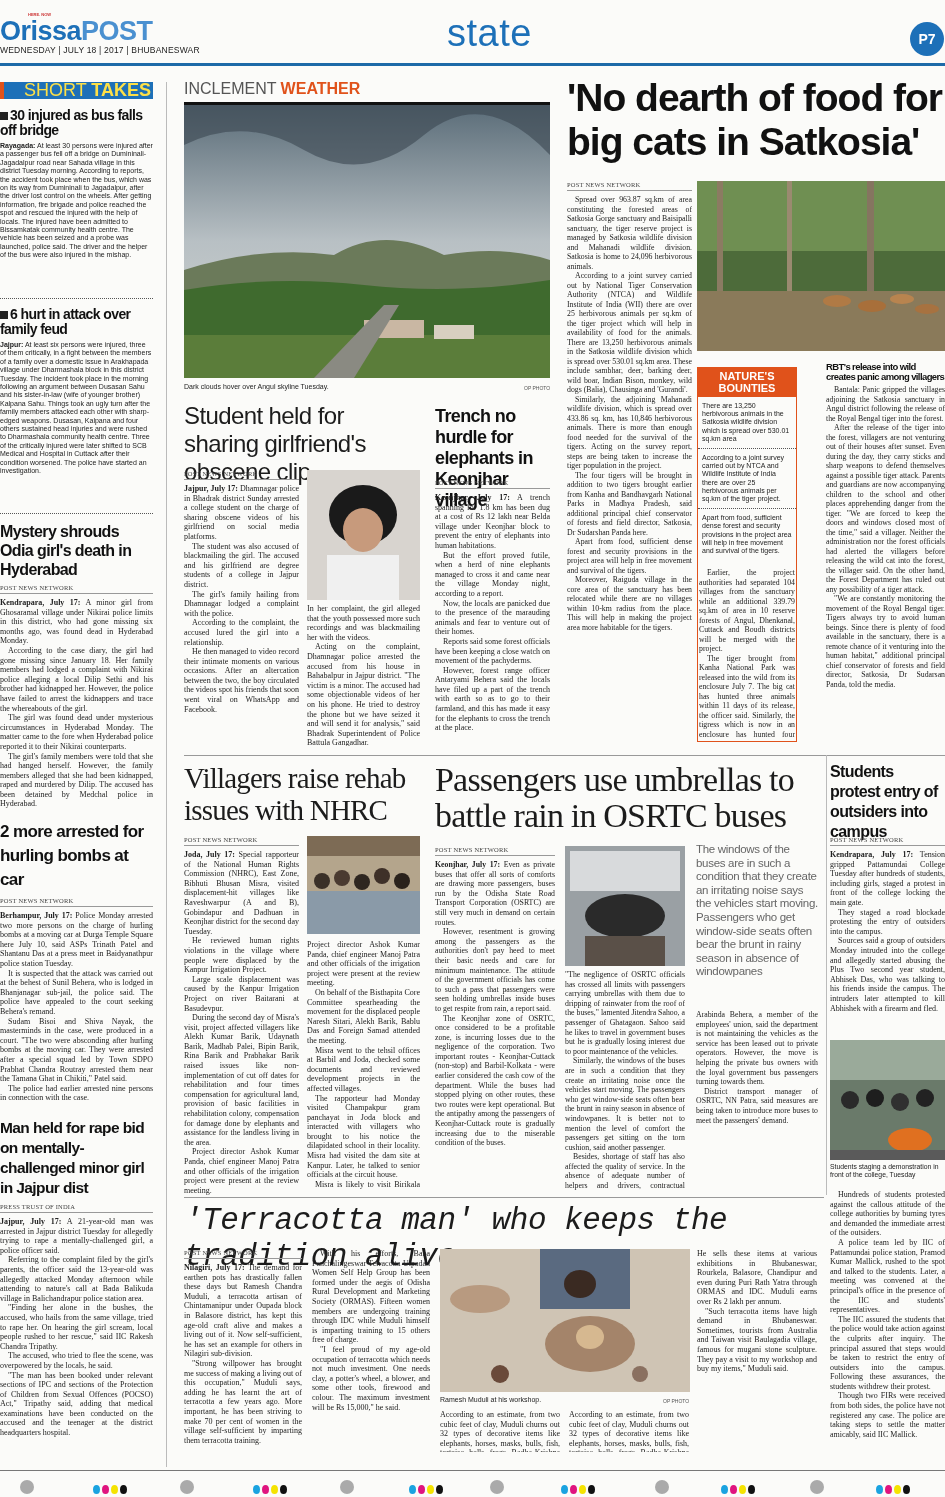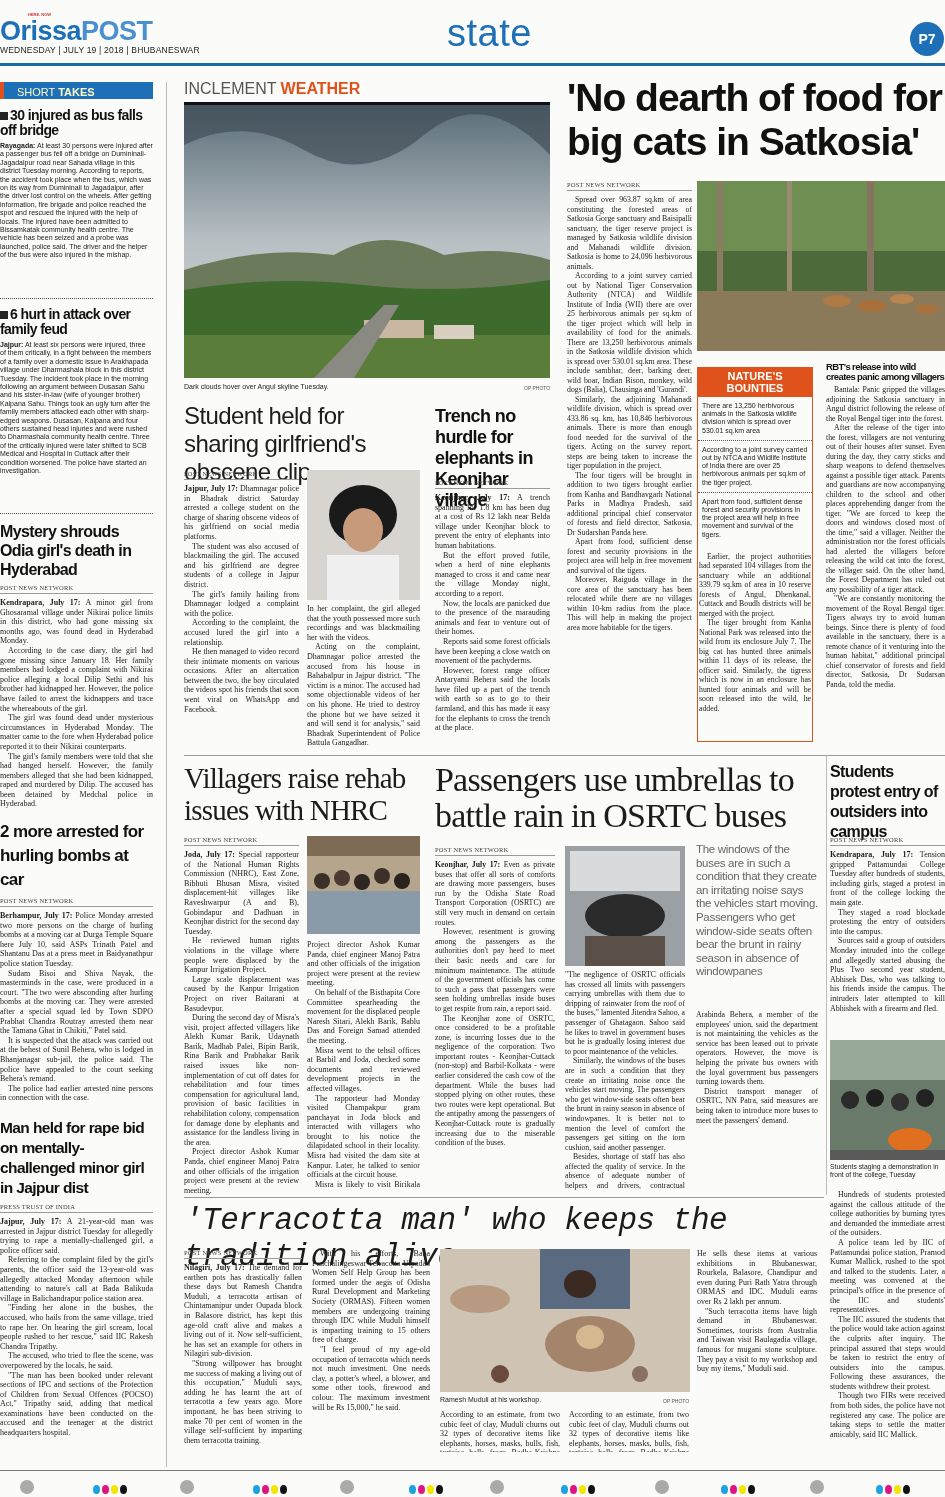--- a/index.html
+++ b/index.html
@@ -19,27 +19,27 @@
 .dot{display:inline-block;width:7px;height:9px;border-radius:50%;margin:0 1px}
 .reg{width:14px;height:14px;border-radius:50%;background:#aaa;display:inline-block}
 </style>
 </head>
 <body>
 
 <div class="abs" style="left:0;top:12px">
   <span class="abs sans" style="left:28px;top:0;font-size:4px;color:#c33;font-weight:bold">HERE. NOW</span>
   <span class="masthead-logo" style="display:inline-block;margin-top:4px"><span>Orissa</span><span style="color:#4a90d0">POST</span></span>
 </div>
-<div class="abs sans" style="left:0;top:45px;font-size:8.5px;letter-spacing:0.2px;color:#222">WEDNESDAY | JULY 19 | 2018 | BHUBANESWAR</div>
+<div class="abs sans" style="left:0;top:45px;font-size:8.5px;letter-spacing:0.2px;color:#222">WEDNESDAY | JULY 18 | 2017 | BHUBANESWAR</div>
 <div class="abs sans" style="left:447px;top:12px;font-size:38px;color:#1d70b8;font-weight:normal;letter-spacing:0.5px">state</div>
 <div class="abs sans" style="left:910px;top:22px;width:34px;height:34px;border-radius:50%;background:#1d70b8;color:#fff;font-weight:bold;font-size:14px;display:flex;align-items:center;justify-content:center">P7</div>
 <div class="abs" style="left:0;top:63px;width:945px;height:3px;background:#1d6aa8"></div>
 
 <div class="abs" style="left:0;top:82px;width:153px;height:17px;background:#1d70b8;border-left:4px solid #e0521b">
-  <span class="sans" style="color:#fef9c3;font-size:11px;padding-left:13px;line-height:17px"><span>SHORT </span><b>TAKES</b></span>
+  <span class="sans" style="color:#fde047;font-size:18px;padding-left:20px;line-height:17px"><span>SHORT </span><b>TAKES</b></span>
 </div>
 <div class="abs" style="left:166px;top:82px;width:1px;height:1385px;background:#bbb"></div>
 
 <div class="abs" style="left:0;top:108px;width:153px">
   <div class="hl cond" style="font-size:14px;line-height:15px;"><span style="display:inline-block;width:8px;height:8px;background:#222;margin-right:2px"></span><span>30 injured as bus falls off bridge</span></div>
   <div class="sans" style="font-size:7px;line-height:8.4px;margin-top:4px;color:#222"><b>Rayagada:</b> <span>At least 30 persons were injured after a passenger bus fell off a bridge on Dumininali-Jagadalpur road near Sahada village in this district Tuesday morning. According to reports, the accident took place when the bus, which was on its way from Dumininali to Jagadalpur, after the driver lost control on the wheels. After getting information, fire brigade and police reached the spot and rescued the injured with the help of locals. The injured have been admitted to Bissamkatak community health centre. The vehicle has been seized and a probe was launched, police said. The driver and the helper of the bus were also injured in the mishap.</span></div>
 </div>
 <div class="abs" style="left:0;top:298px;width:153px;border-top:1px dotted #555"></div>
 
 <div class="abs" style="left:0;top:307px;width:153px">
@@ -57,22 +57,22 @@
     <p>The girl was found dead under mysterious circumstances in Hyderabad Monday. The matter came to the fore when Hyderabad police reported it to their Nikirai counterparts.</p>
     <p>The girl's family members were told that she had hanged herself. However, the family members alleged that she had been kidnapped, raped and murdered by Dilip. The accused has been detained by Medchal police in Hyderabad.</p>
   </div>
 </div>
 
 <div class="abs" style="left:0;top:820px;width:153px;height:290px;overflow:hidden">
   <div class="hl cond" style="font-size:17px;line-height:24px">2 more arrested for hurling bombs at car</div>
   <div class="byline" style="margin-top:5px">POST NEWS NETWORK</div>
   <div class="body">
     <p class="first"><b class="dateline">Berhampur, July 17:</b> <span>Police Monday arrested two more persons on the charge of hurling bombs at a moving car at Durga Temple Square here July 10, said ASPs Trinath Patel and Shantanu Das at a press meet in Baidyanathpur police station Tuesday.</span></p>
+    <p>It is suspected that the attack was carried out at the behest of Sunil Behera, who is lodged in Bhanjanagar sub-jail, the police said. The police have appealed to the court seeking Behera's remand.</p>
     <p>Sudam Bisoi and Shiva Nayak, the masterminds in the case, were produced in a court. "The two were absconding after hurling bombs at the moving car. They were arrested after a special squad led by Town SDPO Prabhat Chandra Routray arrested them near the Tamana Ghat in Chikiti," Patel said.</p>
-    <p>It is suspected that the attack was carried out at the behest of Sunil Behera, who is lodged in Bhanjanagar sub-jail, the police said. The police have appealed to the court seeking Behera's remand.</p>
     <p>The police had earlier arrested nine persons in connection with the case.</p>
   </div>
 </div>
 
 <div class="abs" style="left:0;top:1118px;width:153px;height:340px;overflow:hidden">
   <div class="hl cond" style="font-size:15.5px;line-height:20px">Man held for rape bid on mentally-challenged minor girl in Jajpur dist</div>
   <div class="byline" style="margin-top:5px">PRESS TRUST OF INDIA</div>
   <div class="body">
     <p class="first"><b class="dateline">Jajpur, July 17:</b> <span>A 21-year-old man was arrested in Jajpur district Tuesday for allegedly trying to rape a mentally-challenged girl, a police officer said.</span></p>
     <p>Referring to the complaint filed by the girl's parents, the officer said the 13-year-old was allegedly attacked Monday afternoon while attending to nature's call at Bada Balikuda village in Balichandrapur police station area.</p>
@@ -126,21 +126,21 @@
     <rect x="90" y="0" width="5" height="170" fill="#9a8a70"></rect>
     <rect x="170" y="0" width="7" height="170" fill="#857560"></rect>
     <rect x="0" y="110" width="248" height="60" fill="#8a7a5a"></rect>
     <ellipse cx="140" cy="120" rx="14" ry="6" fill="#b07a45"></ellipse>
     <ellipse cx="175" cy="125" rx="14" ry="6" fill="#a86f3a"></ellipse>
     <ellipse cx="205" cy="118" rx="12" ry="5" fill="#b8844f"></ellipse>
     <ellipse cx="230" cy="128" rx="12" ry="5" fill="#a77240"></ellipse>
   </svg>
 </div>
 
-<div class="abs" style="left:697px;top:367px;width:116px;height:375px;border:1.5px solid #e0521b;border-top:none">
+<div class="abs" style="left:697px;top:367px;width:100px;height:375px;border:1.5px solid #e0521b;border-top:none">
   <div class="sans" style="background:#e0521b;color:#fff;font-weight:bold;font-size:11px;text-align:center;padding:3px 0;font-stretch:condensed">NATURE'S BOUNTIES</div>
   <div class="sans" style="font-size:7px;line-height:8.2px;padding:5px 4px;border-bottom:1px dotted #555">There are 13,250 herbivorous animals in the Satkosia wildlife division which is spread over 530.01 sq.km area</div>
   <div class="sans" style="font-size:7px;line-height:8.2px;padding:5px 4px;border-bottom:1px dotted #555">According to a joint survey carried out by NTCA and Wildlife Institute of India there are over 25 herbivorous animals per sq.km of the tiger project.</div>
   <div class="sans" style="font-size:7px;line-height:8.2px;padding:5px 4px">Apart from food, sufficient dense forest and security provisions in the project area will help in free movement and survival of the tigers.</div>
   <div class="body" style="margin-top:8px;padding:0 1px;font-size:7.8px;line-height:9.5px;height:170px;overflow:hidden">
     <p>Earlier, the project authorities had separated 104 villages from the sanctuary while an additional 339.79 sq.km of area in 10 reserve forests of Angul, Dhenkanal, Cuttack and Boudh districts will be merged with the project.</p>
     <p>The tiger brought from Kanha National Park was released into the wild from its enclosure July 7. The big cat has hunted three animals within 11 days of its release, the officer said. Similarly, the tigress which is now in an enclosure has hunted four animals and will be soon released into the wild, he added.</p>
   </div>
 </div>
 
@@ -150,21 +150,21 @@
     <p>Bantala: Panic gripped the villages adjoining the Satkosia sanctuary in Angul district following the release of the Royal Bengal tiger into the forest.</p>
     <p>After the release of the tiger into the forest, villagers are not venturing out of their houses after sunset. Even during the day, they carry sticks and sharp weapons to defend themselves against a possible tiger attack. Parents and guardians are now accompanying children to the school and other places apprehending danger from the tiger. "We are forced to keep the doors and windows closed most of the time," said a villager. Neither the administration nor the forest officials had alerted the villagers before releasing the wild cat into the forest, the villager said. On the other hand, the Forest Department has ruled out any possibility of a tiger attack.</p>
     <p>"We are constantly monitoring the movement of the Royal Bengal tiger. Tigers always try to avoid human beings. Since there is plenty of food available in the sanctuary, there is a remote chance of it venturing into the human habitat," additional principal chief conservator of forests and field director, Satkosia, Dr Sudarsan Panda, told the media.</p>
   </div>
 </div>
 
 <div class="abs sans" style="left:184px;top:402px;width:240px;font-size:24px;line-height:28px;letter-spacing:-0.6px;font-stretch:condensed">Student held for sharing girlfriend's obscene clip</div>
 <div class="abs" style="left:184px;top:470px;width:115px">
   <div class="byline">POST NEWS NETWORK</div>
   <div class="body" style="height:275px;overflow:hidden">
-    <p class="first"><b class="dateline">Jajpur, July 17:</b> <span>Dhamnagar police in Bhadrak district Saturday arrested a college student on the charge of sharing obscene videos of his girlfriend on social media platforms.</span></p>
+    <p class="first"><b class="dateline">Jajpur, July 17:</b> <span>Dhamnagar police in Bhadrak district Sunday arrested a college student on the charge of sharing obscene videos of his girlfriend on social media platforms.</span></p>
     <p>The student was also accused of blackmailing the girl. The accused and his girlfriend are degree students of a college in Jajpur district.</p>
     <p>The girl's family hailing from Dhamnagar lodged a complaint with the police.</p>
     <p>According to the complaint, the accused lured the girl into a relationship.</p>
     <p>He then managed to video record their intimate moments on various occasions. After an altercation between the two, the boy circulated the videos spot his friends that soon went viral on WhatsApp and Facebook.</p>
   </div>
 </div>
 <div class="abs" style="left:307px;top:470px;width:113px;height:130px;overflow:hidden">
   <svg width="113" height="130">
     <rect width="113" height="130" fill="#d8d4cf"></rect>
     <ellipse cx="56" cy="45" rx="34" ry="30" fill="#1a1a1a"></ellipse>

